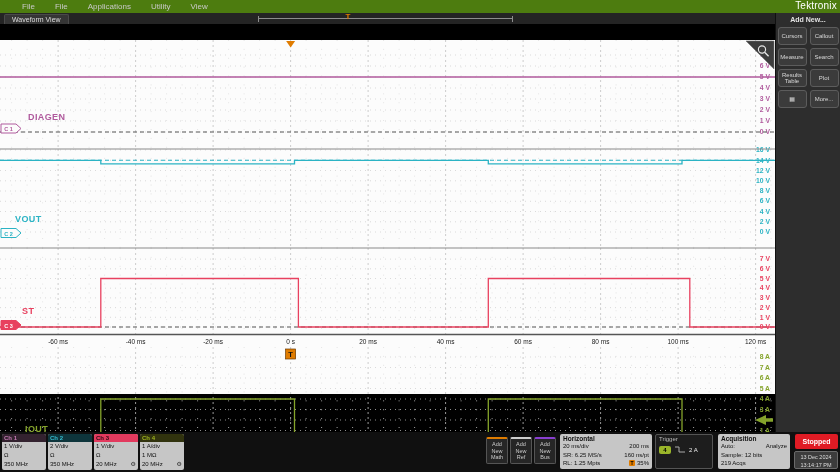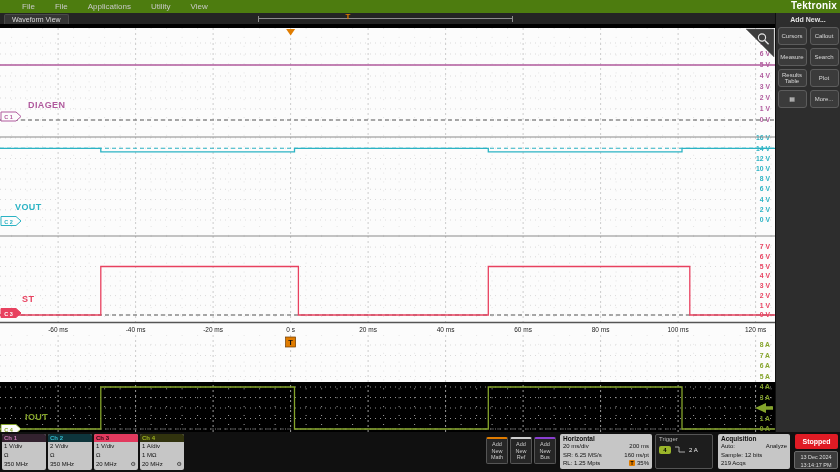--- a/index.html
+++ b/index.html
@@ -2,32 +2,32 @@
 <html><head>
 <meta charset="utf-8">
 <style>
   html,body{margin:0;padding:0;background:#000;}
   body{width:840px;height:472px;position:relative;overflow:hidden;
        font-family:"Liberation Sans",sans-serif;-webkit-font-smoothing:antialiased;}
   
   .menu-bar{position:absolute;left:0;top:0;width:840px;height:13px;background:#4d7c0f;
             display:flex;align-items:center;gap:20px;padding-left:22px;box-sizing:border-box;}
   .menu-item{color:#c9c9c9;font-size:8px;cursor:default;}
-  .brand{position:absolute;right:3px;top:0;color:#fff;font-size:10px;font-weight:bold;letter-spacing:.2px;}
+  .brand{position:absolute;right:3px;top:0;color:#fff;font-size:10px;font-weight:normal;letter-spacing:.2px;}
   
   .tab-strip{position:absolute;left:0;top:13px;width:775px;height:11px;background:#242424;}
   .tab{position:absolute;left:4px;top:1px;background:#353535;border:1px solid #4a4a4a;border-bottom:none;
        color:#ddd;font-size:7px;padding:0 7px;height:9px;line-height:9px;border-radius:2px 2px 0 0;}
   .minimap{position:absolute;left:258px;top:18px;width:255px;height:0;border-top:1px solid #8d8d8d;}
   .minimap:before,.minimap:after{content:"";position:absolute;top:-3px;width:1px;height:6px;background:#8d8d8d;}
   .minimap:before{left:0}.minimap:after{right:0}
   .mini-t{position:absolute;left:344px;top:12px;width:8px;height:9px;color:#e07c00;
           font-size:8px;font-weight:bold;text-align:center;line-height:9px;}
   
-  .plot{position:absolute;left:0;top:28px;width:775px;height:354px;background:#fcfcfc;}
+  .plot{position:absolute;left:0;top:40px;width:775px;height:354px;background:#fcfcfc;}
   .plot svg{position:absolute;left:0;top:0;}
   
   .side-panel{position:absolute;left:775px;top:13px;width:65px;height:419px;background:#2d2d2d;
               border-left:1px solid #101010;box-sizing:border-box;}
   .add-new{color:#e3e3e3;font-size:7px;font-weight:bold;text-align:center;margin:3px 0 4px 0;}
   .btn-grid{display:grid;grid-template-columns:29px 29px;gap:3px;justify-content:center;}
   .pbtn{height:16px;background:#3b3b3b;border:1px solid #5c5c5c;border-radius:3px;color:#d8d8d8;
         font-size:6px;display:flex;align-items:center;justify-content:center;text-align:center;line-height:1.05;}
   
   .status-bar{position:absolute;left:0;top:432px;width:840px;height:40px;background:#101010;}

